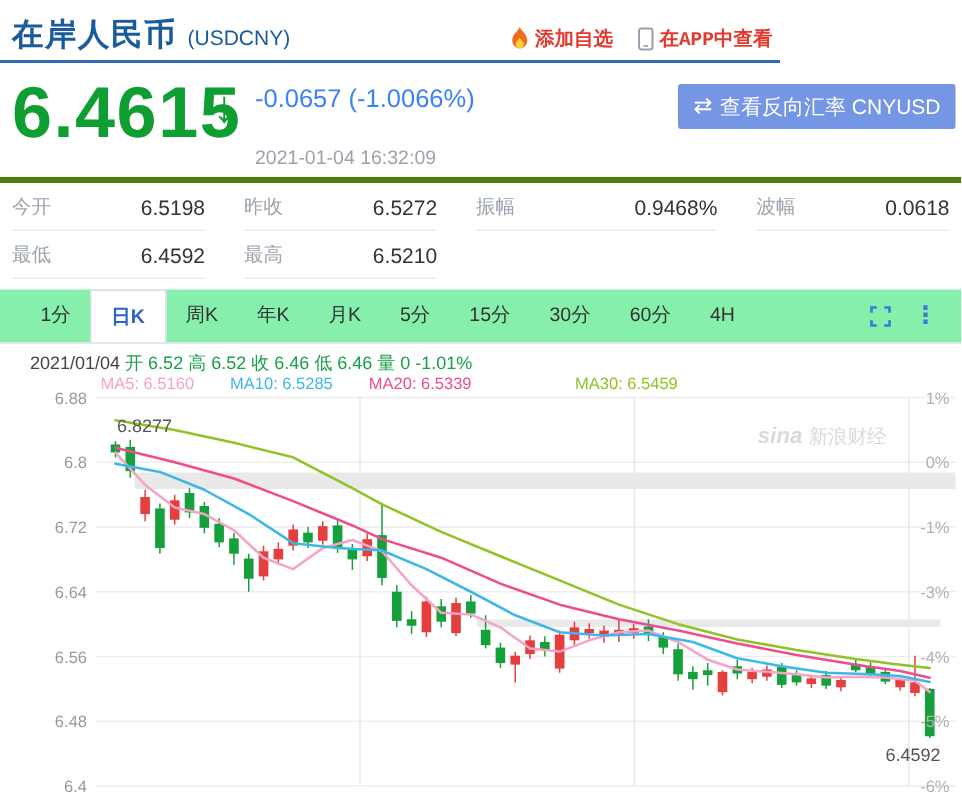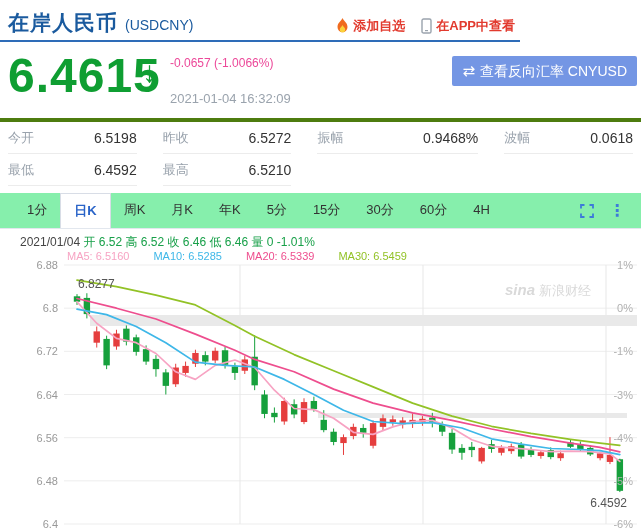--- a/index.html
+++ b/index.html
@@ -4,28 +4,28 @@
 <style>
   html,body{margin:0;padding:0;background:#fff;}
   #app{position:relative;width:641px;height:531px;background:#fff;overflow:hidden;
        font-family:"Liberation Sans","DejaVu Sans",sans-serif;-webkit-font-smoothing:antialiased;}
 
   
   .header{position:absolute;left:0;top:0;width:520px;height:40px;border-bottom:2px solid #2e6cb8;background:#fff;}
   .title-wrap{position:absolute;left:8px;top:9px;display:flex;align-items:baseline;gap:7px;}
   .title{font-size:21px;font-weight:bold;color:#1a5a9e;letter-spacing:1px;}
   .symbol{font-size:14px;color:#1a5a9e;}
-  .header-links{position:absolute;right:5px;top:17px;display:flex;align-items:center;gap:16px;}
+  .header-links{position:absolute;right:5px;top:17px;display:flex;align-items:center;gap:16px;font-family:Liberation Mono, monospace;}
   .hlink{display:flex;align-items:center;gap:4px;font-size:13px;font-weight:bold;color:#e23a2e;cursor:pointer;}
 
   
   .price{position:absolute;left:8px;top:48px;font-size:48px;font-weight:bold;color:#0f9e32;letter-spacing:1px;}
   .price-arrow{position:absolute;left:142px;top:55px;font-size:30px;font-weight:bold;color:#0f9e32;}
   .change-block{position:absolute;left:170px;top:56px;}
-  .change{font-size:12px;color:#ec4899;}
+  .change{font-size:17px;color:#3b82f6;}
   .timestamp{font-size:13px;color:#9aa3ad;margin-top:21px;}
   .reverse-btn{position:absolute;right:4px;top:56px;height:30px;line-height:30px;padding:0 10px;
       background:#7496e4;color:#fff;font-size:14px;border-radius:2px;cursor:pointer;display:flex;align-items:center;gap:5px;}
   .reverse-btn .swap{font-size:15px;}
 
   
   .stats{position:absolute;left:0;top:118px;width:625px;padding:0 8px;border-top:4px solid #4d7c0f;
       display:grid;grid-template-columns:1fr 1fr 1.25fr 1fr;column-gap:26px;}
   .cell{height:31px;display:flex;justify-content:space-between;align-items:center;border-bottom:1px solid #ececec;}
   .cell .lb{font-size:13px;color:#9aa3ad;white-space:nowrap;}
@@ -114,22 +114,22 @@
         <span class="lb">最高</span>
         <span class="vl">6.5210</span>
       </div>
     </div>
 
   <div class="tabs">
     <div class="tabs-inner" id="tabs">
         <div class="tab">1分</div>
         <div class="tab active">日K</div>
         <div class="tab">周K</div>
+        <div class="tab">年K</div>
         <div class="tab">月K</div>
-        <div class="tab">年K</div>
         <div class="tab">5分</div>
         <div class="tab">15分</div>
         <div class="tab">30分</div>
         <div class="tab">60分</div>
         <div class="tab">4H</div>
       </div>
     <div class="tab-icons">
       <svg class="fs-icon" width="14" height="14" viewBox="0 0 14 14">
         <path d="M1 4.5 V1 H4.5 M9.5 1 H13 V4.5 M13 9.5 V13 H9.5 M4.5 13 H1 V9.5" fill="none" stroke="#3d7ad9" stroke-width="1.8"></path>
       </svg>
@@ -139,21 +139,21 @@
 
   <div class="chart">
     <div class="info1">
       <span class="d">2021/01/04</span>
       <span class="g">开 6.52 高 6.52 收 6.46 低 6.46 量 0 -1.01%</span>
     </div>
     <div class="info2" id="maLabels">
         <span style="color: rgb(247, 163, 195);">MA5: 6.5160</span>
         <span style="color: rgb(62, 183, 232);">MA10: 6.5285</span>
         <span style="color: rgb(238, 78, 142);">MA20: 6.5339</span>
-        <span style="color: rgb(146, 194, 38);">MA30: 6.5459</span>
+        <span style="color: rgb(146, 194, 38); margin-left: 45px;">MA30: 6.5459</span>
       </div>
     <svg id="plot" width="641" height="303" viewBox="0 0 641 303">
         <line x1="64" x2="637" y1="37" y2="37" stroke="#ededed" stroke-width="1"></line>
         <line x1="64" x2="637" y1="80.16800000000003" y2="80.16800000000003" stroke="#ededed" stroke-width="1"></line>
         <line x1="64" x2="637" y1="123.33600000000008" y2="123.33600000000008" stroke="#ededed" stroke-width="1"></line>
         <line x1="64" x2="637" y1="166.50400000000013" y2="166.50400000000013" stroke="#ededed" stroke-width="1"></line>
         <line x1="64" x2="637" y1="209.67200000000017" y2="209.67200000000017" stroke="#ededed" stroke-width="1"></line>
         <line x1="64" x2="637" y1="252.83999999999972" y2="252.83999999999972" stroke="#ededed" stroke-width="1"></line>
         <line x1="64" x2="637" y1="296.00799999999975" y2="296.00799999999975" stroke="#ededed" stroke-width="1"></line>
         <line x1="240" x2="240" y1="37" y2="296.00799999999975" stroke="#e7e7e7" stroke-width="1"></line>

